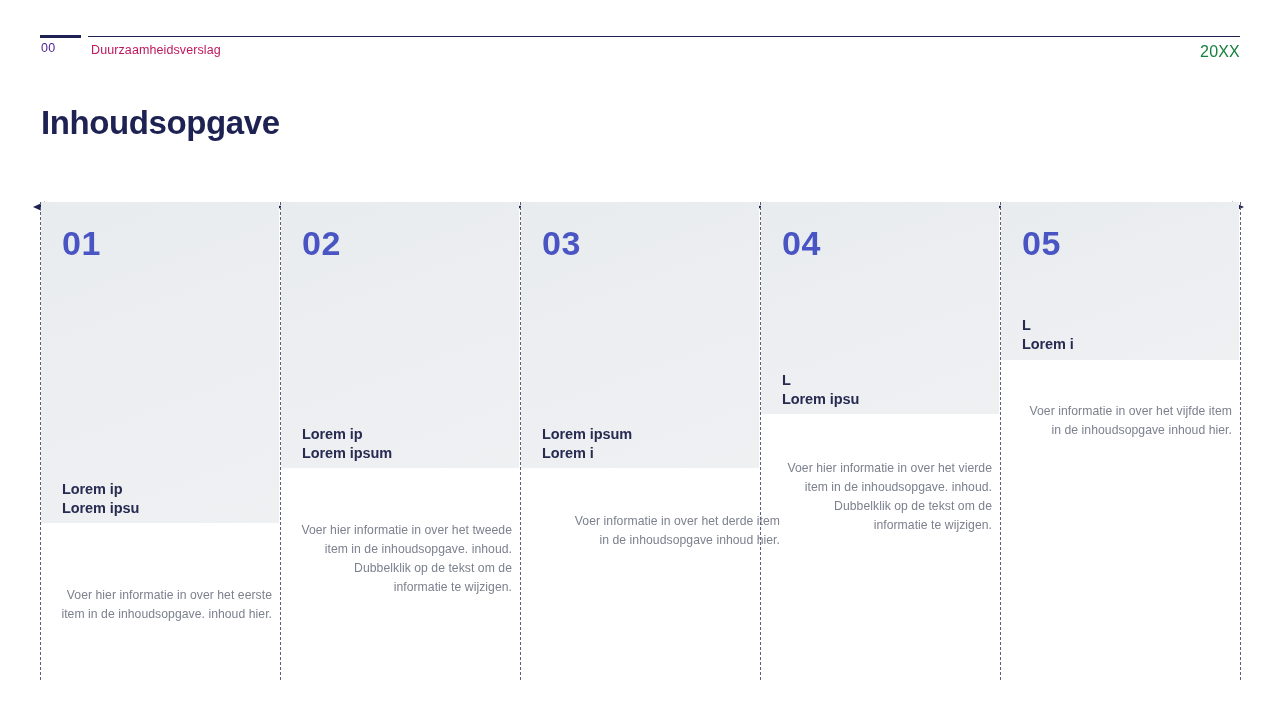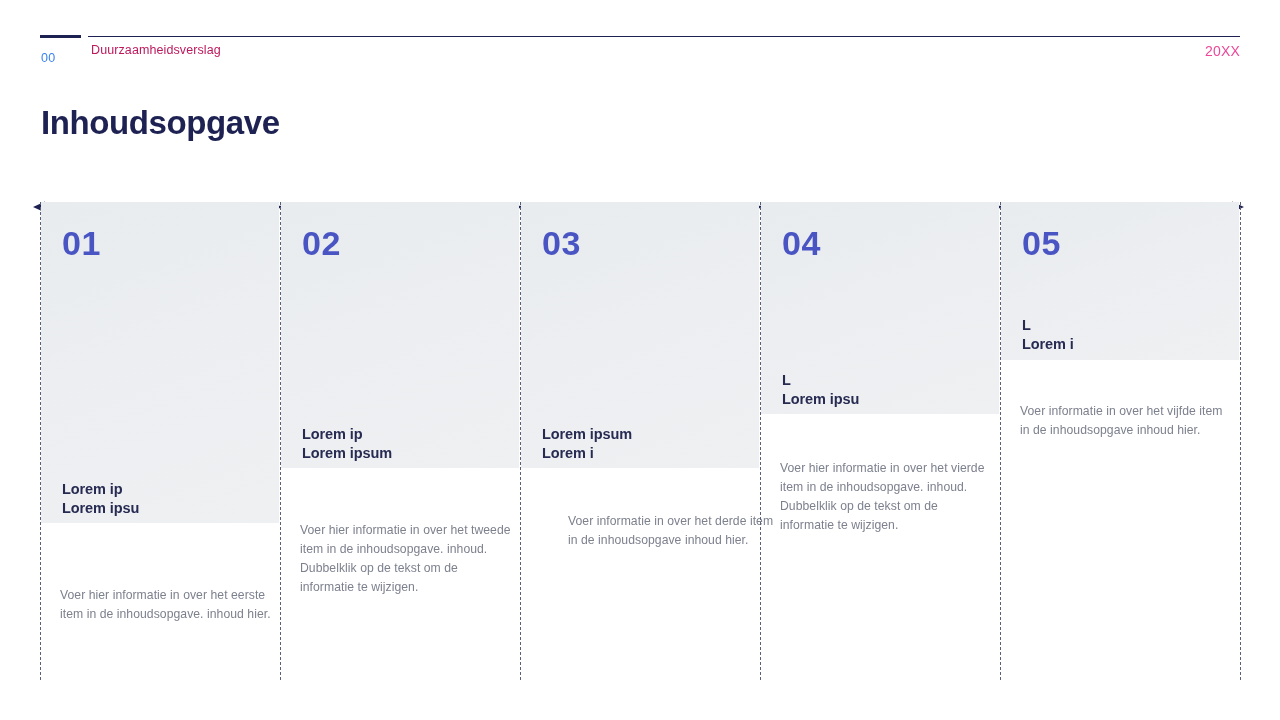--- a/index.html
+++ b/index.html
@@ -35,39 +35,39 @@
     position: absolute;
     left: 88px;
     top: 36px;
     width: 1152px;
     height: 1.2px;
     background: #1e2252;
   }
   .header-page-num {
     position: absolute;
     left: 41px;
-    top: 51px;
+    top: 41px;
     font-size: 12.5px;
-    color: #3b82f6;
+    color: #4c1d95;
     letter-spacing: 0.2px;
   }
   .header-doc-title {
     position: absolute;
     left: 91px;
     top: 43px;
     font-size: 12.5px;
     color: #be185d;
     letter-spacing: 0.1px;
   }
   .header-year {
     position: absolute;
     right: 40px;
     top: 43px;
-    font-size: 14px;
-    color: #ec4899;
+    font-size: 16px;
+    color: #15803d;
     letter-spacing: 0.2px;
   }
 
   
   .page-title {
     position: absolute;
     left: 41px;
     top: 104px;
     font-size: 33px;
     font-weight: bold;
@@ -159,20 +159,21 @@
   }
 
   .col-body {
     position: absolute;
     left: 20px;
     width: 212px;
     font-size: 12.2px;
     color: #7d818e;
     line-height: 1.56;
     letter-spacing: 0.05px;
+    text-align: right;
   }
 </style>
 </head>
 <body>
 
 <div class="header">
   <div class="header-rule-thick"></div>
   <div class="header-rule-thin"></div>
   <div class="header-page-num">00</div>
   <div class="header-doc-title">Duurzaamheidsverslag</div>

